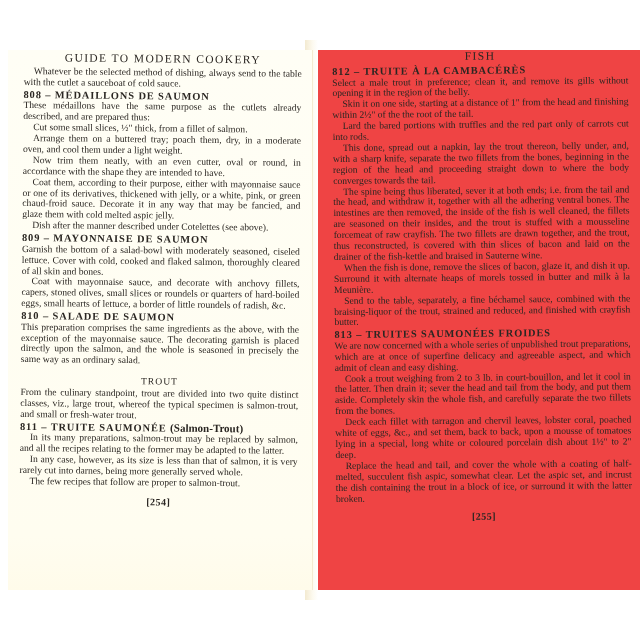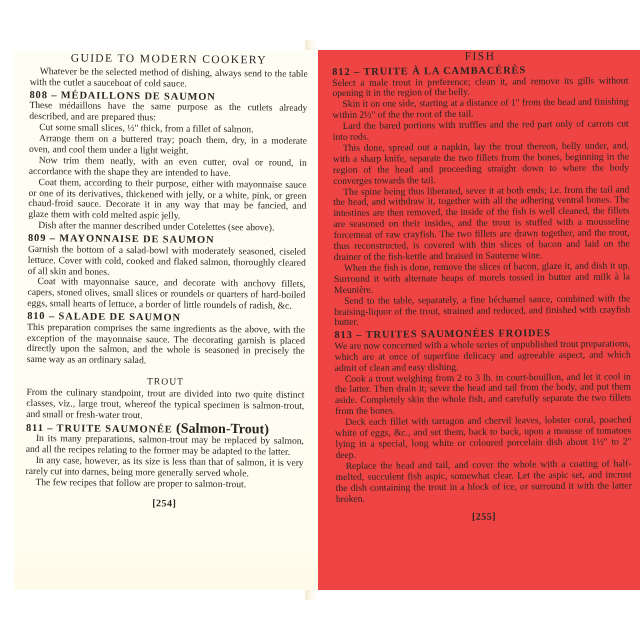--- a/index.html
+++ b/index.html
@@ -1,28 +1,28 @@
 <!DOCTYPE html>
 <html><head>
 <meta charset="utf-8">
 <style>
   html, body { margin:0; padding:0; }
   body { width:640px; height:640px; background:#ffffff; position:relative; overflow:hidden;
          font-family:"Liberation Serif", "DejaVu Serif", serif; color:#2a2622; }
   .page { position:absolute; top:50px; height:540px; box-sizing:border-box; }
-  .page.left { left:14px; width:305px; background:linear-gradient(180deg,#fffef5 0%,#fffdf0 90%,#fffbea 100%);
+  .page.left { left:8px; width:305px; background:linear-gradient(180deg,#fffef5 0%,#fffdf0 90%,#fffbea 100%);
                padding:0 10px 0 16px; border-right:1px solid #f4ead0; }
   .page.right { left:318px; width:322px; background:#ef4444; padding:0 12px 0 14px; }
   .gutter { position:absolute; left:305px; top:40px; width:13px; height:560px;
             background:linear-gradient(90deg,#f3ead1,#fdfaf0 60%,#ffffff); }
   .running-head { text-align:center; font-size:11.5px; letter-spacing:1.4px; margin:0 0 2px 0; line-height:14px; }
   .p { font-size:9.6px; line-height:10.9px; margin:0; text-align:justify; }
   .p.ind { text-indent:10px; }
   .h { font-size:10.4px; font-weight:bold; letter-spacing:0.9px; line-height:11.5px; margin:1px 0 0 0; }
-  .h .sub { font-size:14px; letter-spacing:0; }
+  .h .sub { font-size:11px; letter-spacing:0; }
   .section { text-align:center; font-size:9.6px; letter-spacing:1px; margin:9px 0 2px 0; line-height:11px; }
   .folio { text-align:center; font-size:10px; font-weight:bold; margin-top:8px; letter-spacing:0.5px; }
   .l-body { transform:rotate(0.6deg); transform-origin:0 0; }
   .r-body { transform:rotate(-0.5deg); transform-origin:0 0; }
 </style>
 </head>
 <body>
 
 <div class="gutter"></div>
 

